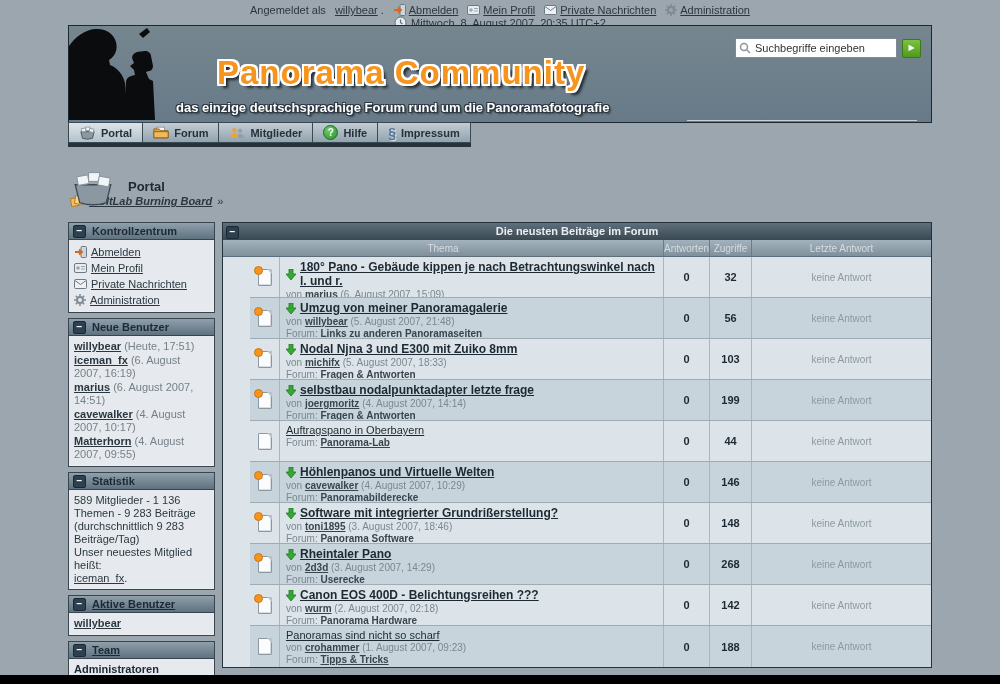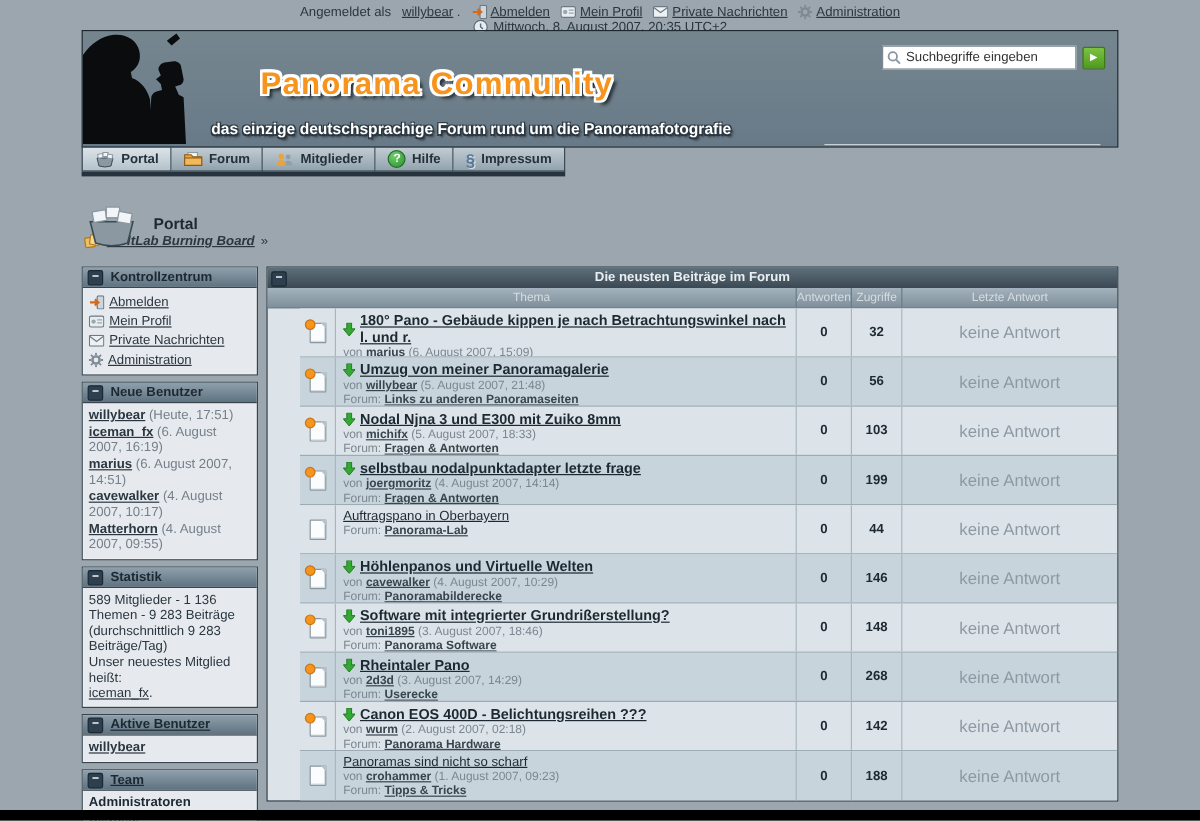--- a/index.html
+++ b/index.html
@@ -10,21 +10,21 @@
   
   .topbar{position:absolute;left:68px;right:68px;top:4px;height:15px;display:flex;align-items:center;flex-direction:column;}
   .tb-left{display:flex;align-items:center;gap:9px;flex:1;}
   .tb-item{display:flex;align-items:center;gap:3px;}
   .tb-right{display:flex;align-items:center;gap:4px;}
   .icn{display:inline-block;vertical-align:middle;line-height:0;}
 
   
   .header-box{position:absolute;left:68px;top:25px;width:862px;height:96px;background:linear-gradient(180deg,#75868f,#687a88);border:1px solid #1d2830;}
   .silhouette{position:absolute;left:0;top:0;}
-  .logo-title{position:absolute;left:104px;top:28px;font-size:26px;font-weight:bold;letter-spacing:1px;color:#F7941D;
+  .logo-title{position:absolute;left:104px;top:28px;font-size:33px;font-weight:bold;letter-spacing:1px;color:#F7941D;
     text-shadow:-2px 0 0 #fff,2px 0 0 #fff,0 -2px 0 #fff,0 2px 0 #fff,-2px -2px 0 #fff,2px 2px 0 #fff,-2px 2px 0 #fff,2px -2px 0 #fff,4px 4px 3px rgba(15,20,26,.85);padding-left:44px;}
   .logo-sub{position:absolute;left:107px;top:74px;font-size:13px;font-weight:bold;color:#fff;
     text-shadow:1px 1px 0 #2c3841,-1px -1px 0 #2c3841,1px -1px 0 #2c3841,-1px 1px 0 #2c3841,2px 2px 2px rgba(0,0,0,.6);}
   .search{position:absolute;right:10px;top:12px;display:flex;align-items:center;gap:5px;}
   .search-field{position:relative;}
   .search-field input{width:138px;height:16px;font-size:11px;font-family:"Liberation Sans",sans-serif;border:1px solid #7d8a93;padding:1px 3px 1px 19px;background:#fff;color:#222;}
   .search-field input::placeholder{color:#333;opacity:1;}
   .mag{position:absolute;left:4px;top:4px;}
   .go-btn{width:17px;height:17px;background:linear-gradient(#7CC243,#4E9A1C);border:1px solid #3d7a15;border-radius:2px;color:#fff;font-size:8px;line-height:15px;text-align:center;cursor:pointer;}
   .header-rule{position:absolute;right:14px;bottom:1px;width:230px;height:1px;background:#c7d0d6;}
@@ -73,21 +73,21 @@
   .row:last-child{border-bottom:none;}
   .cell{box-sizing:border-box;}
   .icon-cell{width:30px;display:flex;align-items:center;justify-content:center;border-right:1px solid #aab6bf;}
   .topic-cell{flex:1;padding:3px 6px;overflow:hidden;}
   .t-line{display:flex;align-items:center;gap:4px;margin-bottom:1px;}
   .t-title{font-weight:bold;font-size:12px;color:#1d2932;}
   .meta{color:#7b8791;font-size:10px;line-height:12px;white-space:nowrap;}
   .meta a{font-weight:bold;color:#39454e;}
   .num{width:46px;display:flex;align-items:center;justify-content:center;font-weight:bold;color:#1d2932;border-left:1px solid #aab6bf;}
   .views{width:42px;}
-  .last{width:180px;display:flex;align-items:center;justify-content:center;color:#8d99a3;font-size:14px;border-left:1px solid #aab6bf;}
+  .last{width:180px;display:flex;align-items:center;justify-content:center;color:#8d99a3;font-size:10px;border-left:1px solid #aab6bf;}
 
   .page-icon{position:relative;display:inline-block;width:12px;height:15px;background:#fbfcfd;border:1px solid #8b98a1;border-radius:1px;box-shadow:inset -1px -1px 0 #d8dde1;}
   .fold{position:absolute;right:-1px;top:-1px;width:0;height:0;border-style:solid;border-width:0 5px 5px 0;border-color:transparent #b9c2c9 transparent transparent;}
   .dot{position:absolute;left:-5px;top:-4px;width:7px;height:7px;background:#F7941D;border:1px solid #c97613;border-radius:50%;}
   .plain .t-title{font-weight:normal;font-size:11px;}
 
   .footer-strip{position:absolute;left:0;right:0;bottom:0;height:9px;background:#000;}
 </style>
 </head>
 <body>

